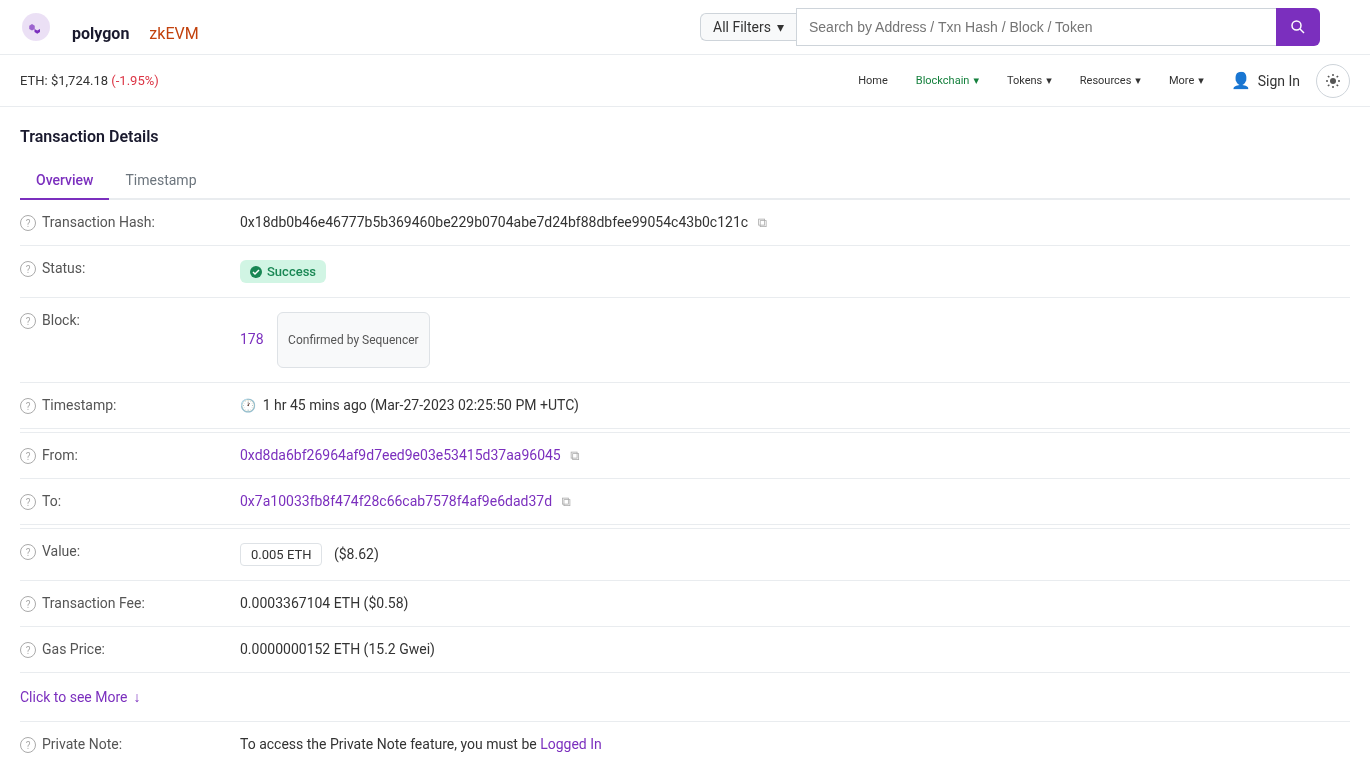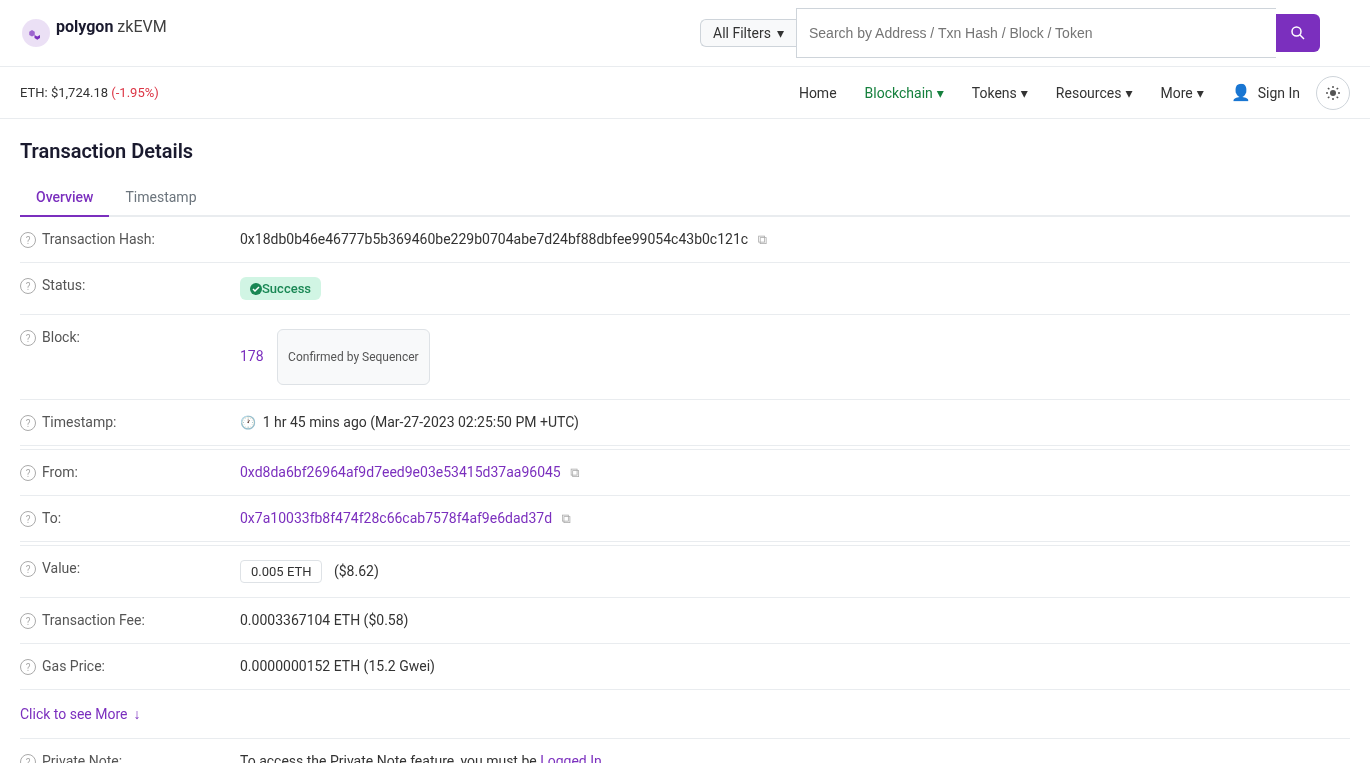--- a/index.html
+++ b/index.html
@@ -9,22 +9,22 @@
     .header-top {
       display: flex;
       align-items: center;
       justify-content: space-between;
       padding: 8px 20px;
       border-bottom: 1px solid #e9ecef;
       background: #fff;
     }
     .logo-area {
       display: flex;
-      align-items: flex-start;
-      gap: 4px;
+      align-items: flex-end;
+      gap: 20px;
     }
     .logo-icon {
       width: 32px;
       height: 32px;
     }
     .search-area {
       display: flex;
       align-items: center;
       gap: 0;
       flex: 1;
@@ -48,21 +48,21 @@
       flex: 1;
       position: relative;
     }
     .search-input-wrap input {
       width: 100%;
       padding: 8px 12px;
       border: 1px solid #ced4da;
       border-right: none;
       font-size: 14px;
       outline: none;
-      height: 50px;
+      height: 38px;
     }
     .search-btn {
       padding: 8px 14px;
       background: #7b2fbe;
       border: none;
       border-radius: 0 6px 6px 0;
       color: #fff;
       cursor: pointer;
       height: 38px;
       display: flex;
@@ -82,21 +82,21 @@
       font-size: 13px;
       color: #333;
       margin-right: auto;
       padding-left: 0;
     }
     .eth-change { color: #dc3545; }
     .nav-item {
       padding: 8px 12px;
       cursor: pointer;
       color: #333;
-      font-size: 14px;
+      font-size: 11px;
       display: flex;
       align-items: center;
       gap: 4px;
       border-radius: 4px;
       text-decoration: none;
     }
     .nav-item.active { color: #15803d; }
     .nav-sign-in {
       display: flex;
       align-items: center;
@@ -116,21 +116,21 @@
       justify-content: center;
       cursor: pointer;
       background: #fff;
     }
 
     
     .page-content {
       padding: 20px 20px;
     }
     .page-title {
-      font-size: 20px;
+      font-size: 16px;
       font-weight: 600;
       color: #1a1a2e;
       margin-bottom: 16px;
     }
 
     
     .tabs {
       display: flex;
       border-bottom: 2px solid #e9ecef;
       margin-bottom: 0;
@@ -181,20 +181,21 @@
       font-size: 10px;
       color: #aaa;
       flex-shrink: 0;
       margin-top: 1px;
     }
 
     
     .badge-success {
       display: inline-flex;
       align-items: center;
+      gap: 5px;
       padding: 4px 10px;
       background: #d1f5e4;
       color: #198754;
       border-radius: 6px;
       font-size: 13px;
       font-weight: 500;
     }
     .badge-sequencer {
       display: inline-flex;
       align-items: center;
@@ -247,21 +248,21 @@
 <body>
 
 <div class="header-top">
   <div class="logo-area">
     <svg class="logo-icon" viewBox="0 0 32 32">
       <circle cx="16" cy="16" r="14" fill="#7b2fbe" opacity="0.15"></circle>
       <path d="M20 11.5l-5.5 3.2v6.4l2.75 1.6 2.75-1.6v-3.2l-2.75 1.6-2.75-1.6v-3.2l5.5-3.2z" fill="#7b2fbe"></path>
       <path d="M12 13.1l2.75 1.6v3.2L12 19.5l-2.75-1.6v-3.2z" fill="#7b2fbe" opacity="0.7"></path>
     </svg>
     <span style="font-size:16px;font-weight:700;color:#1a1a2e;">polygon</span>
-    <span style="font-size:16px;font-weight:400;color:#404040;">zkEVM</span>
+    <span style="font-size:16px;font-weight:400;color:#c2410c;">zkEVM</span>
   </div>
 
   <div class="search-area">
     <div class="filter-dropdown">
       <span>All Filters</span>
       <span>▾</span>
     </div>
     <div class="search-input-wrap">
       <input type="text" placeholder="Search by Address / Txn Hash / Block / Token" style="">
     </div>

